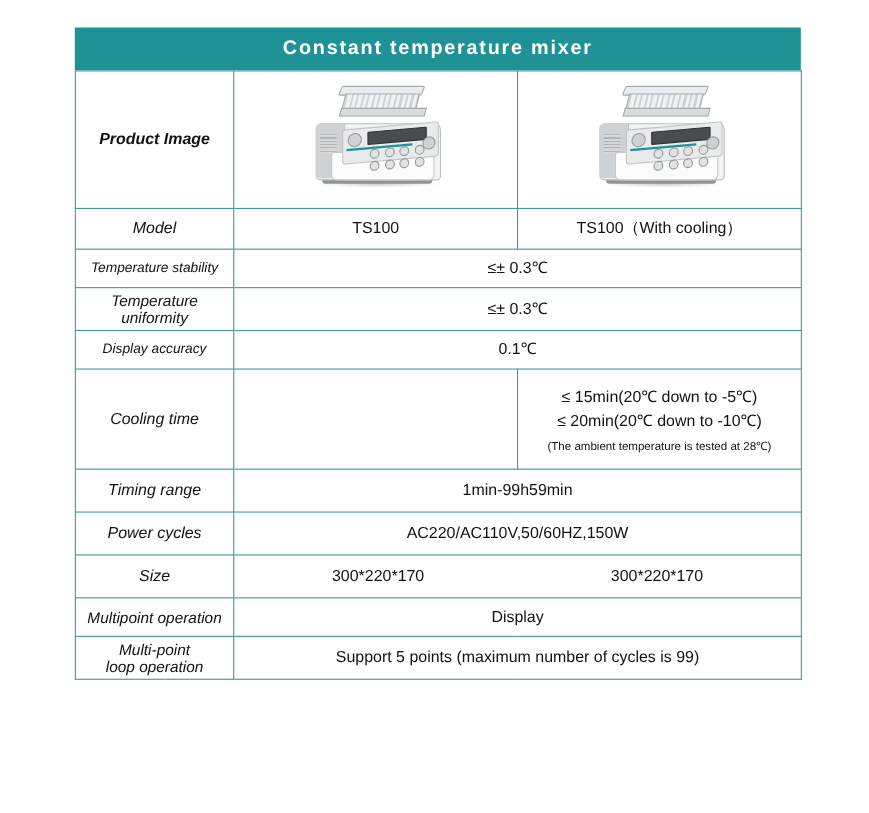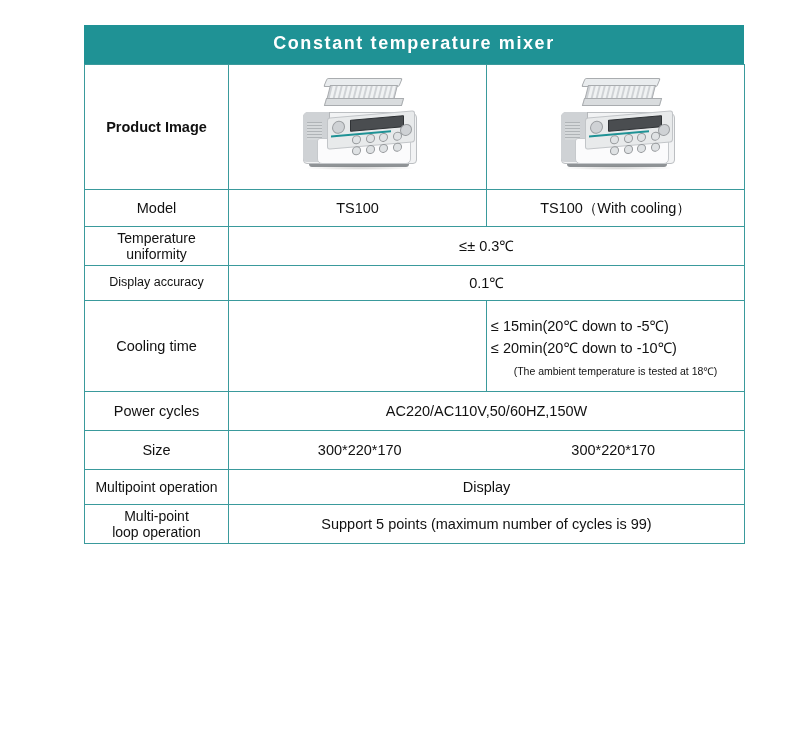--- a/index.html
+++ b/index.html
@@ -17,21 +17,21 @@
 
   .sheet {
     position: relative;
     width: 790px;
     height: 739px;
     box-sizing: border-box;
   }
 
   .spec-table-wrap {
     position: absolute;
-    left: 84px;
+    left: 68px;
     top: 25px;
     width: 660px;
   }
 
   .title-bar {
     background: #1f9295;
     color: #ffffff;
     text-align: center;
     font-size: 18px;
     font-weight: bold;
@@ -55,20 +55,21 @@
     padding: 3px 4px;
     line-height: 1.25;
   }
 
   col.c-label { width: 144px; }
   col.c-a { width: 258px; }
   col.c-b { width: 258px; }
 
   td.label {
     font-size: 14.5px;
+    font-style: italic;
   }
   td.label.sm {
     font-size: 12.5px;
   }
   td.label.xs {
     font-size: 14px;
     line-height: 1.15;
   }
 
   td.img-cell {
@@ -83,21 +84,21 @@
   }
 
   td.row-model { height: 30px; font-size: 15.5px; margin-left: 44px; }
   td.h30 { height: 28px; }
   td.h34 { height: 32px; }
   td.cool-cell { height: 84px; }
 
   .cool-lines {
     font-size: 14.5px;
     line-height: 1.55;
-    text-align: left;
+    text-align: center;
   }
   .cool-note {
     font-size: 10.5px;
     margin-top: 5px;
     line-height: 1.2;
   }
 
   .two-val {
     display: flex;
     justify-content: space-around;
@@ -364,20 +365,24 @@
           </td>
         </tr>
 
         <tr>
           <td class="label row-model">Model</td>
           <td class="row-model">TS100</td>
           <td class="row-model">TS100（With cooling）</td>
         </tr>
 
 
+        <tr>
+          <td class="label sm h30">Temperature stability</td>
+          <td class="h30" colspan="2">≤± 0.3℃</td>
+        </tr>
 
         <tr>
           <td class="label xs h30">
             <div>Temperature</div>
             <div>uniformity</div>
           </td>
           <td class="h30" colspan="2">≤± 0.3℃</td>
         </tr>
 
         <tr>
@@ -385,24 +390,28 @@
           <td class="h30" colspan="2">0.1℃</td>
         </tr>
 
 
         <tr>
           <td class="label cool-cell">Cooling time</td>
           <td class="cool-cell"></td>
           <td class="cool-cell">
             <div class="cool-lines">≤ 15min(20℃ down to -5℃)</div>
             <div class="cool-lines">≤ 20min(20℃ down to -10℃)</div>
-            <div class="cool-note">(The ambient temperature is tested at 18℃)</div>
-          </td>
-        </tr>
-
+            <div class="cool-note">(The ambient temperature is tested at 28℃)</div>
+          </td>
+        </tr>
+
+        <tr>
+          <td class="label h34">Timing range</td>
+          <td class="h34" colspan="2">1min-99h59min</td>
+        </tr>
 
         <tr>
           <td class="label h34">Power cycles</td>
           <td class="h34" colspan="2">AC220/AC110V,50/60HZ,150W</td>
         </tr>
 
         <tr>
           <td class="label h34">Size</td>
           <td class="h34" colspan="2">
             <div class="two-val">

